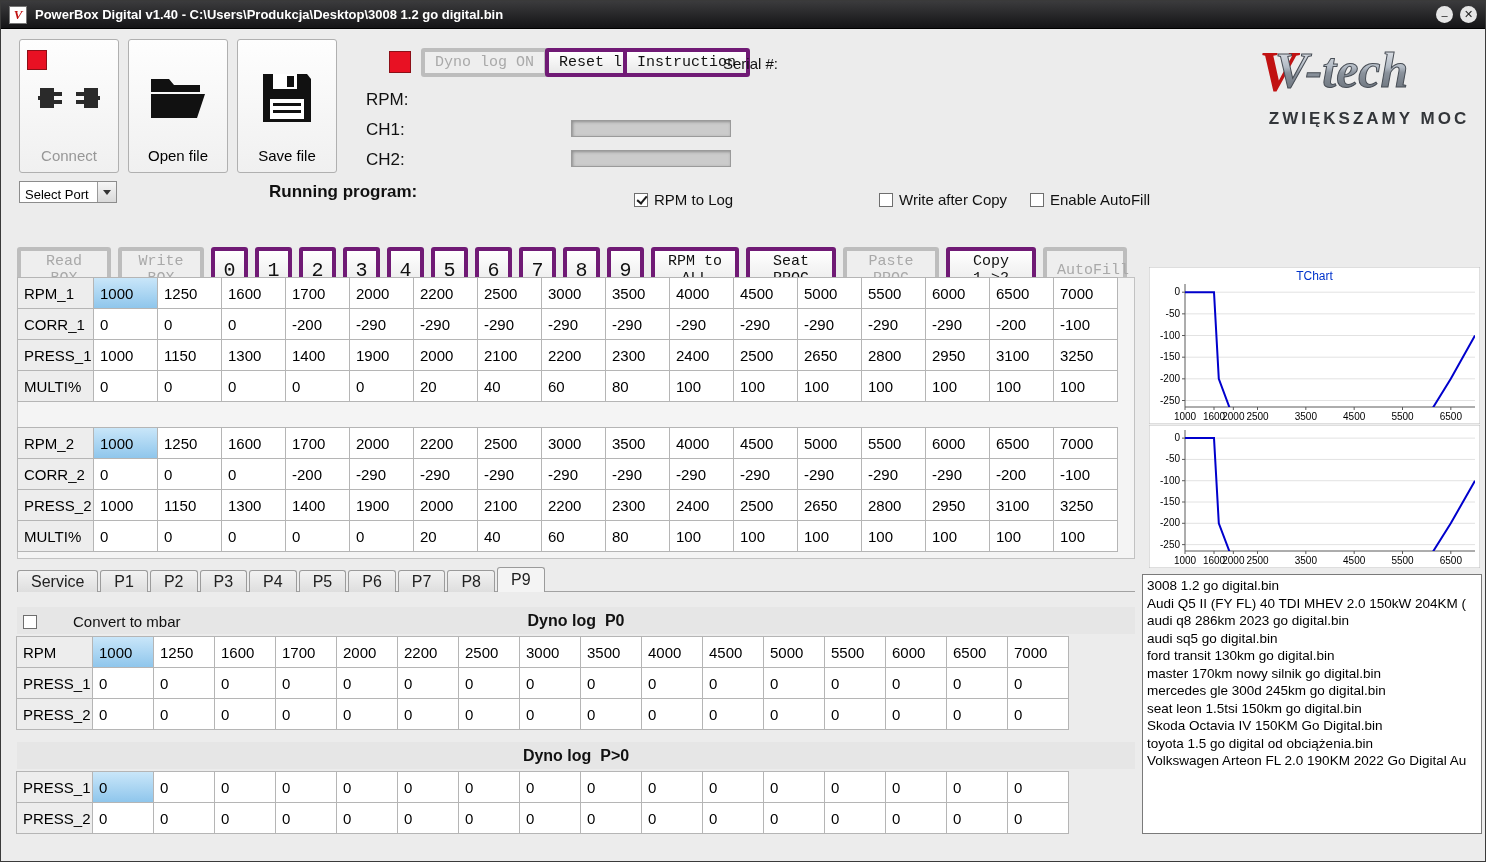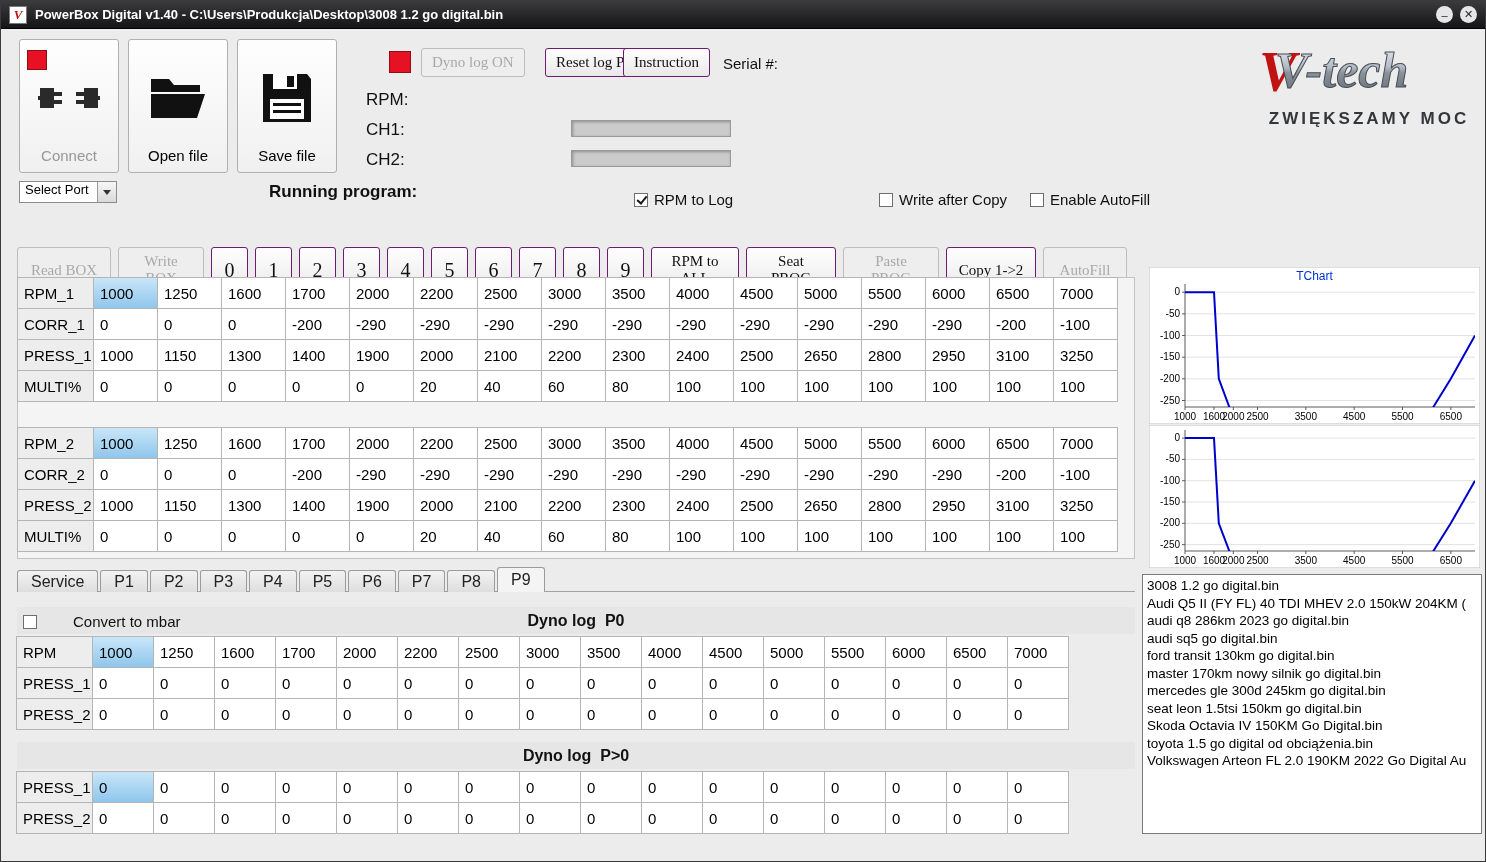--- a/index.html
+++ b/index.html
@@ -13,28 +13,28 @@
   .win-controls{margin-left:auto;display:flex;gap:7px;}
   .winbtn{width:17px;height:17px;border-radius:50%;background:#e6e6e6;color:#222;font-size:11px;display:flex;align-items:center;justify-content:center;cursor:default;}
 
   
   .bigbtn{position:absolute;top:38px;width:100px;height:134px;background:linear-gradient(#fefefe,#f0f0f0);border:1px solid #b0b0b0;border-radius:3px;}
   .bigbtn .lbl{position:absolute;bottom:8px;left:0;width:100%;text-align:center;font-size:15px;color:#000;}
   .bigbtn .lbl.gray{color:#979797;}
   .bigbtn svg{position:absolute;left:50%;top:44%;transform:translate(-50%,-50%);}
   .red-ind{position:absolute;background:#e81123;border:1px solid #8c0f17;}
 
-  .btn{height:29px;background:linear-gradient(#ffffff,#e8e8e8);border:1px solid #701a75;border-radius:3px;font-family:Liberation Serif, serif;font-size:15px;color:#111;padding:0 10px;cursor:default;}
+  .btn{height:29px;background:linear-gradient(#ffffff,#e8e8e8);border:4px solid #701a75;border-radius:3px;font-family:Liberation Mono, monospace;font-size:15px;color:#111;padding:0 10px;cursor:default;}
   .btn.disabled{color:#a9a9a9;background:#eeeeee;border-color:#bdbdbd;}
   .pos{position:absolute;}
 
   .field-label{position:absolute;font-size:17px;color:#111;}
   .pbar{position:absolute;width:160px;height:17px;background:#cbcbcb;border:1px solid #9a9a9a;box-shadow:inset 1px 1px 3px rgba(0,0,0,.3);}
 
-  .select{position:absolute;left:18px;top:180px;width:98px;height:22px;background:#fff;border:1px solid #8c8c8c;display:flex;align-items:flex-start;font-size:13px;}
+  .select{position:absolute;left:18px;top:180px;width:98px;height:22px;background:#fff;border:1px solid #8c8c8c;display:flex;align-items:flex-end;font-size:13px;}
   .select .sel-text{flex:1;padding-left:5px;}
   .dd-btn{width:19px;height:100%;background:linear-gradient(#f6f6f6,#d9d9d9);border-left:1px solid #9a9a9a;display:flex;align-items:center;justify-content:center;}
   .dd-arrow{width:0;height:0;border-left:4px solid transparent;border-right:4px solid transparent;border-top:5px solid #333;}
 
   .running{position:absolute;left:268px;top:181px;font-size:17px;font-weight:bold;color:#111;}
   .serial{position:absolute;left:722px;top:54px;font-size:15px;color:#111;}
 
   
   .cb{position:absolute;display:flex;align-items:center;gap:6px;font-size:15px;color:#111;}
   .cb .box{width:14px;height:14px;background:#fff;border:1px solid #6e6e6e;position:relative;flex:0 0 auto;}

